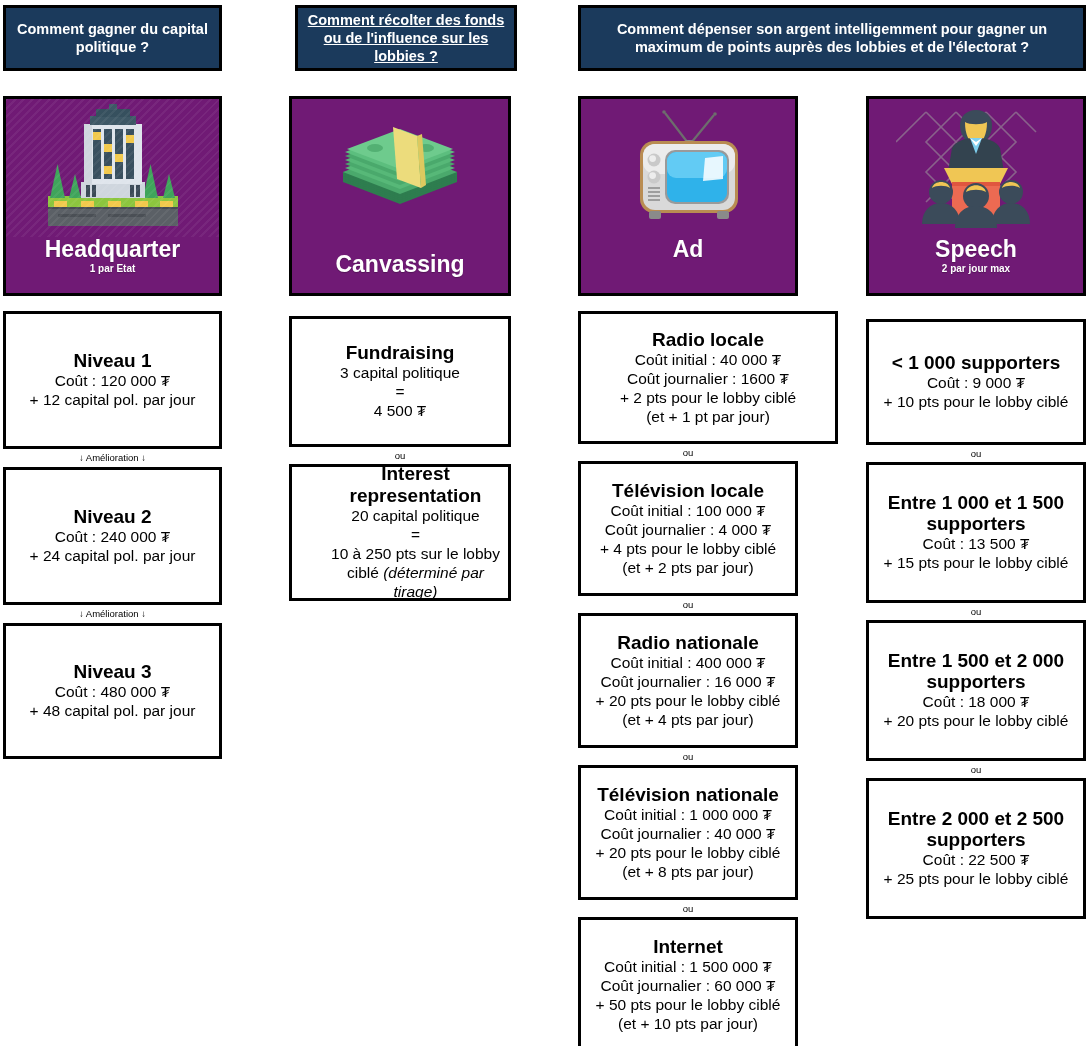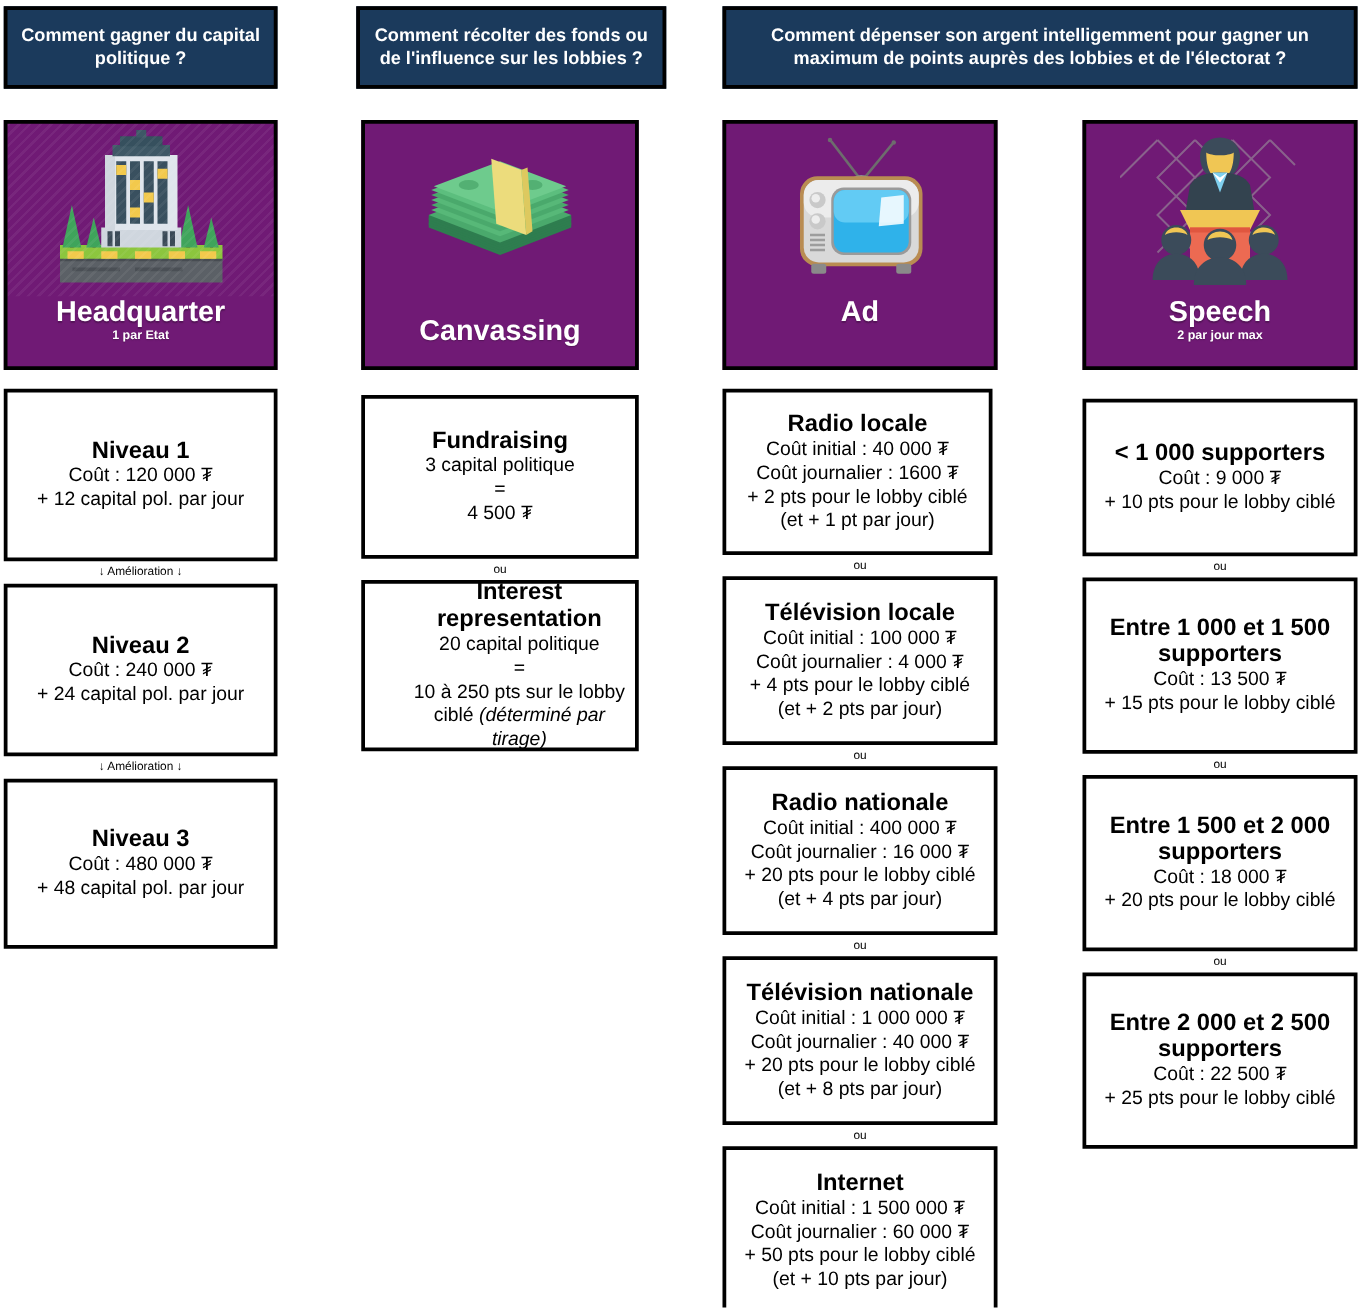--- a/index.html
+++ b/index.html
@@ -26,21 +26,21 @@
     font-weight: bold;
     font-size: 14.5px;
     line-height: 1.25;
     text-align: center;
     padding: 9px 8px;
     display: flex;
     align-items: center;
     justify-content: center;
   }
   .h1 { left: 3px;   width: 219px; height: 66px; }
-  .h2 { left: 285px; width: 248px; height: 66px; }
+  .h2 { left: 295px; width: 222px; height: 66px; text-decoration: underline; }
   .h3 { left: 578px; width: 508px; height: 66px; }
 
   
   .imgcard {
     position: absolute;
     top: 96px;
     border: 3px solid #000;
     background: #701a75;
     display: flex;
     flex-direction: column;
@@ -338,21 +338,21 @@
         <div class="c-line">=</div>
         <div class="c-line">4 500 ₮</div>
       </div>
       <div class="sep " style="left: 289px; width: 222px; top: 451px;">ou</div>
       <div class="card" style="left: 289px; width: 222px; top: 464px; height: 137px; padding-left: 36px;">
         <div class="c-title">Interest representation</div>
         <div class="c-line">20 capital politique</div>
         <div class="c-line">=</div>
         <div class="c-line">10 à 250 pts sur le lobby ciblé <em>(déterminé par tirage)</em></div>
       </div>
-      <div class="card" style="left: 578px; width: 216px; top: 311px; height: 133px;">
+      <div class="card" style="left: 578px; width: 260px; top: 311px; height: 133px;">
         <div class="c-title">Radio locale</div>
         <div class="c-line">Coût initial : 40 000 ₮</div>
         <div class="c-line">Coût journalier : 1600 ₮</div>
         <div class="c-line">+ 2 pts pour le lobby ciblé</div>
         <div class="c-line">(et + 1 pt par jour)</div>
       </div>
       <div class="sep " style="left: 578px; width: 220px; top: 448px;">ou</div>
       <div class="card" style="left: 578px; width: 220px; top: 461px; height: 135px;">
         <div class="c-title">Télévision locale</div>
         <div class="c-line">Coût initial : 100 000 ₮</div>

